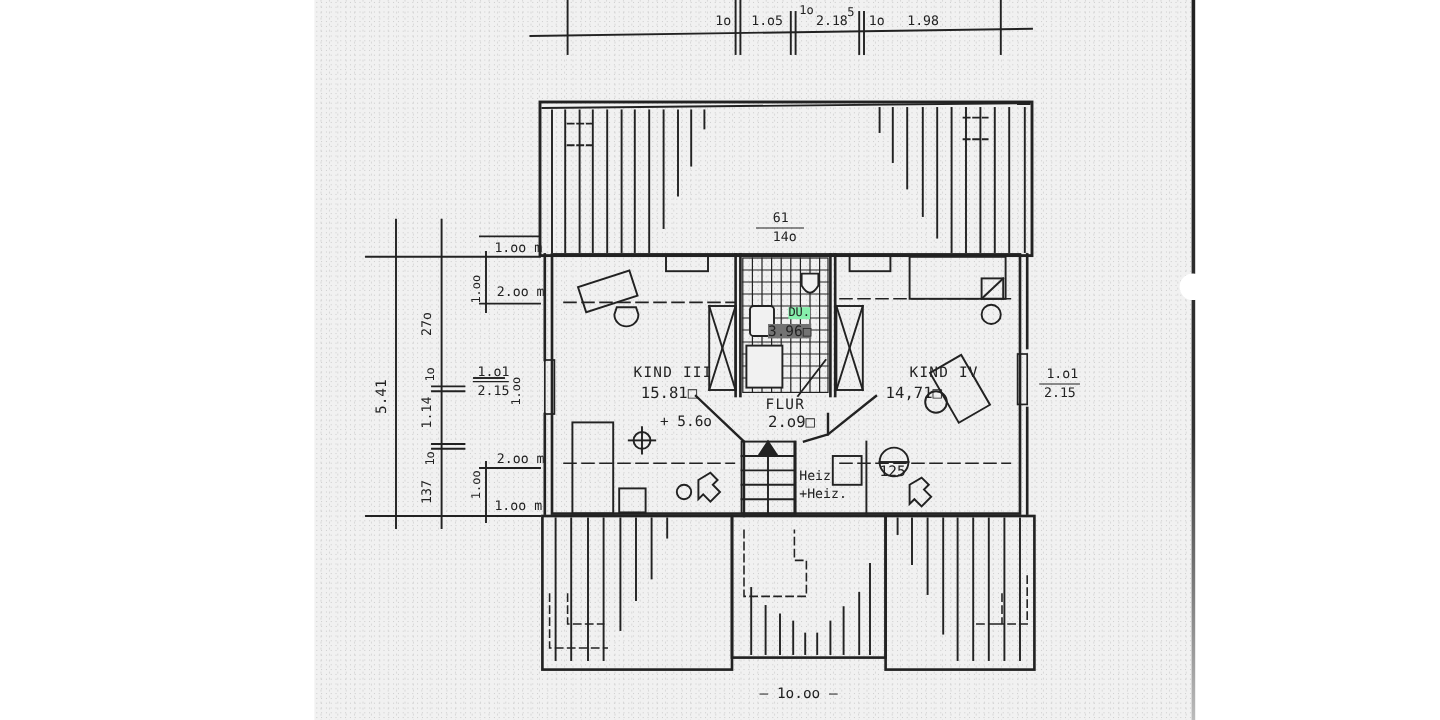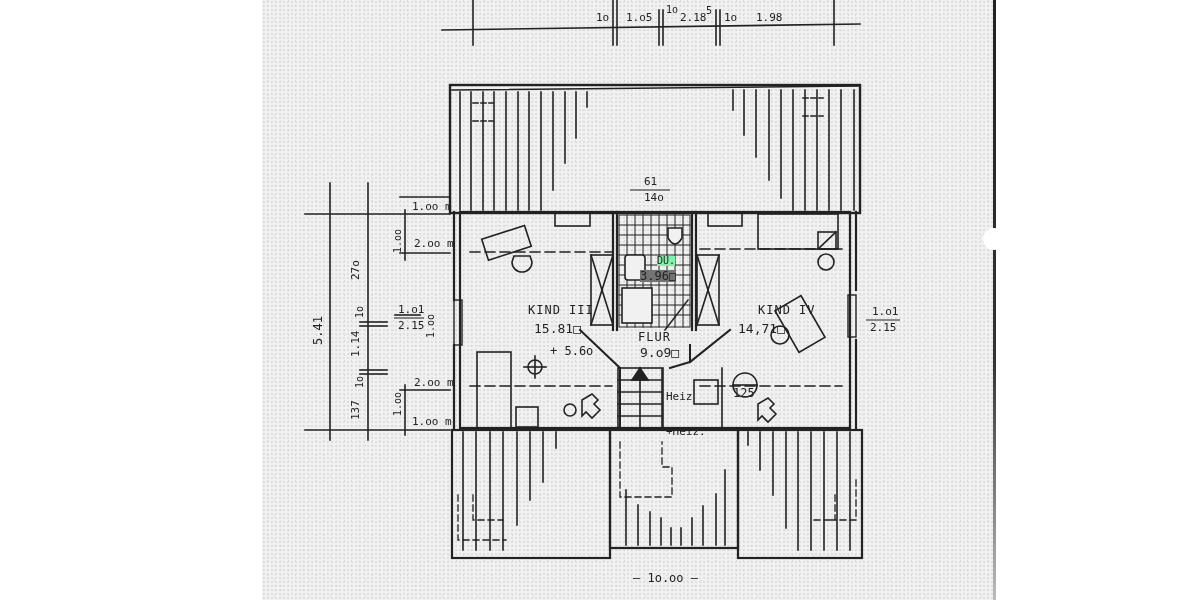--- a/index.html
+++ b/index.html
@@ -284,19 +284,19 @@
 <span class="lbl room-area" style="left:534px;top:322px;">15.81□</span>
 <span class="lbl dim" style="left:550px;top:345px;font-size:12px;">+ 5.6o</span>
 
 <span class="lbl room-name" style="left:730px;top:304px;margin-left:28px;">KIND IV</span>
 <span class="lbl room-area" style="left:738px;top:322px;text-align:right;">14,71□</span>
 
 <span class="lbl" style="left:657px;top:256px;font-size:10px;background:#86efac;">DU.</span>
 <span class="lbl" style="left:640px;top:270px;font-size:12px;background:#737373;">3.96□</span>
 
 <span class="lbl room-name" style="left:638px;top:331px;">FLUR</span>
-<span class="lbl room-area" style="left:640px;top:346px;">9.o9□</span>
+<span class="lbl room-area" style="left:640px;top:346px;">2.o9□</span>
 
 <span class="lbl" style="left:666px;top:391px;font-size:11px;">Heiz</span>
-<span class="lbl" style="left:666px;top:406px;font-size:11px;margin-top:20px;">+Heiz.</span>
+<span class="lbl" style="left:666px;top:406px;font-size:11px;">+Heiz.</span>
 <span class="lbl" style="left:696px;top:387px;font-size:12px;margin-left:37px;">125</span>
 
 <span class="lbl dim" style="left:633px;top:572px;font-size:12px;">— 1o.oo —</span>
 
 </body></html>

